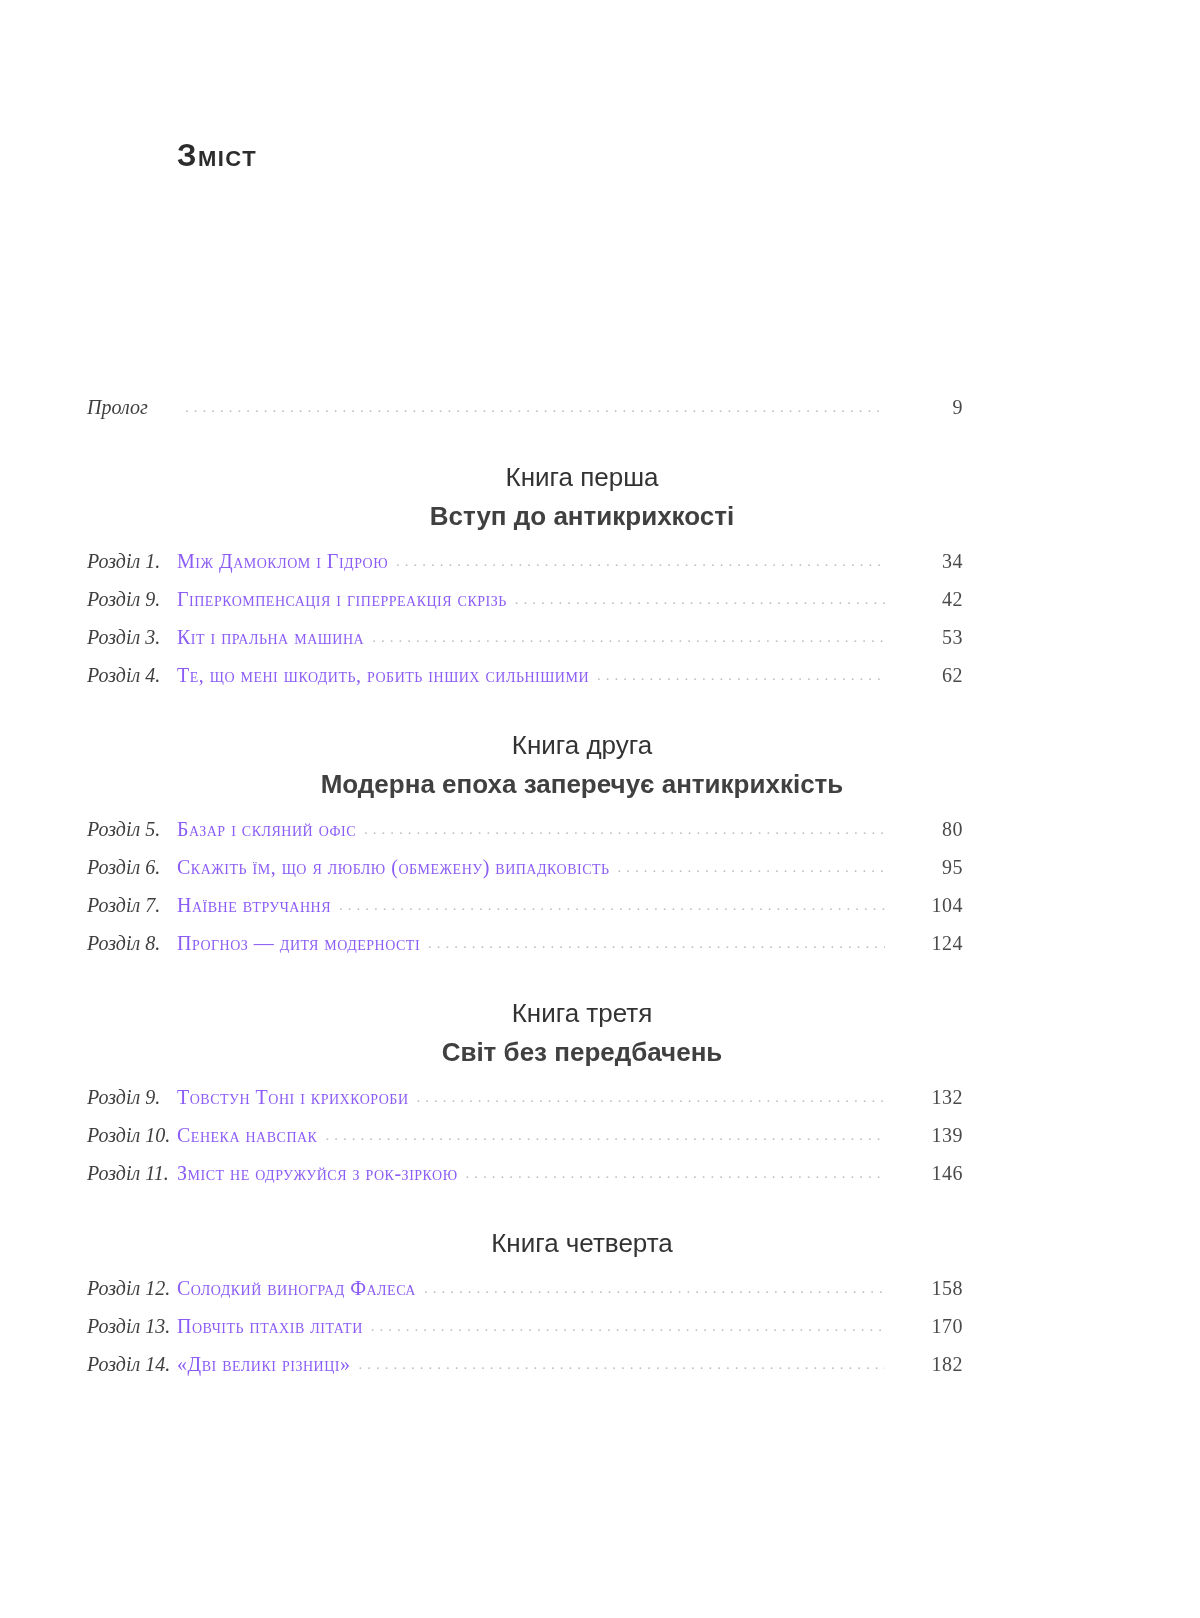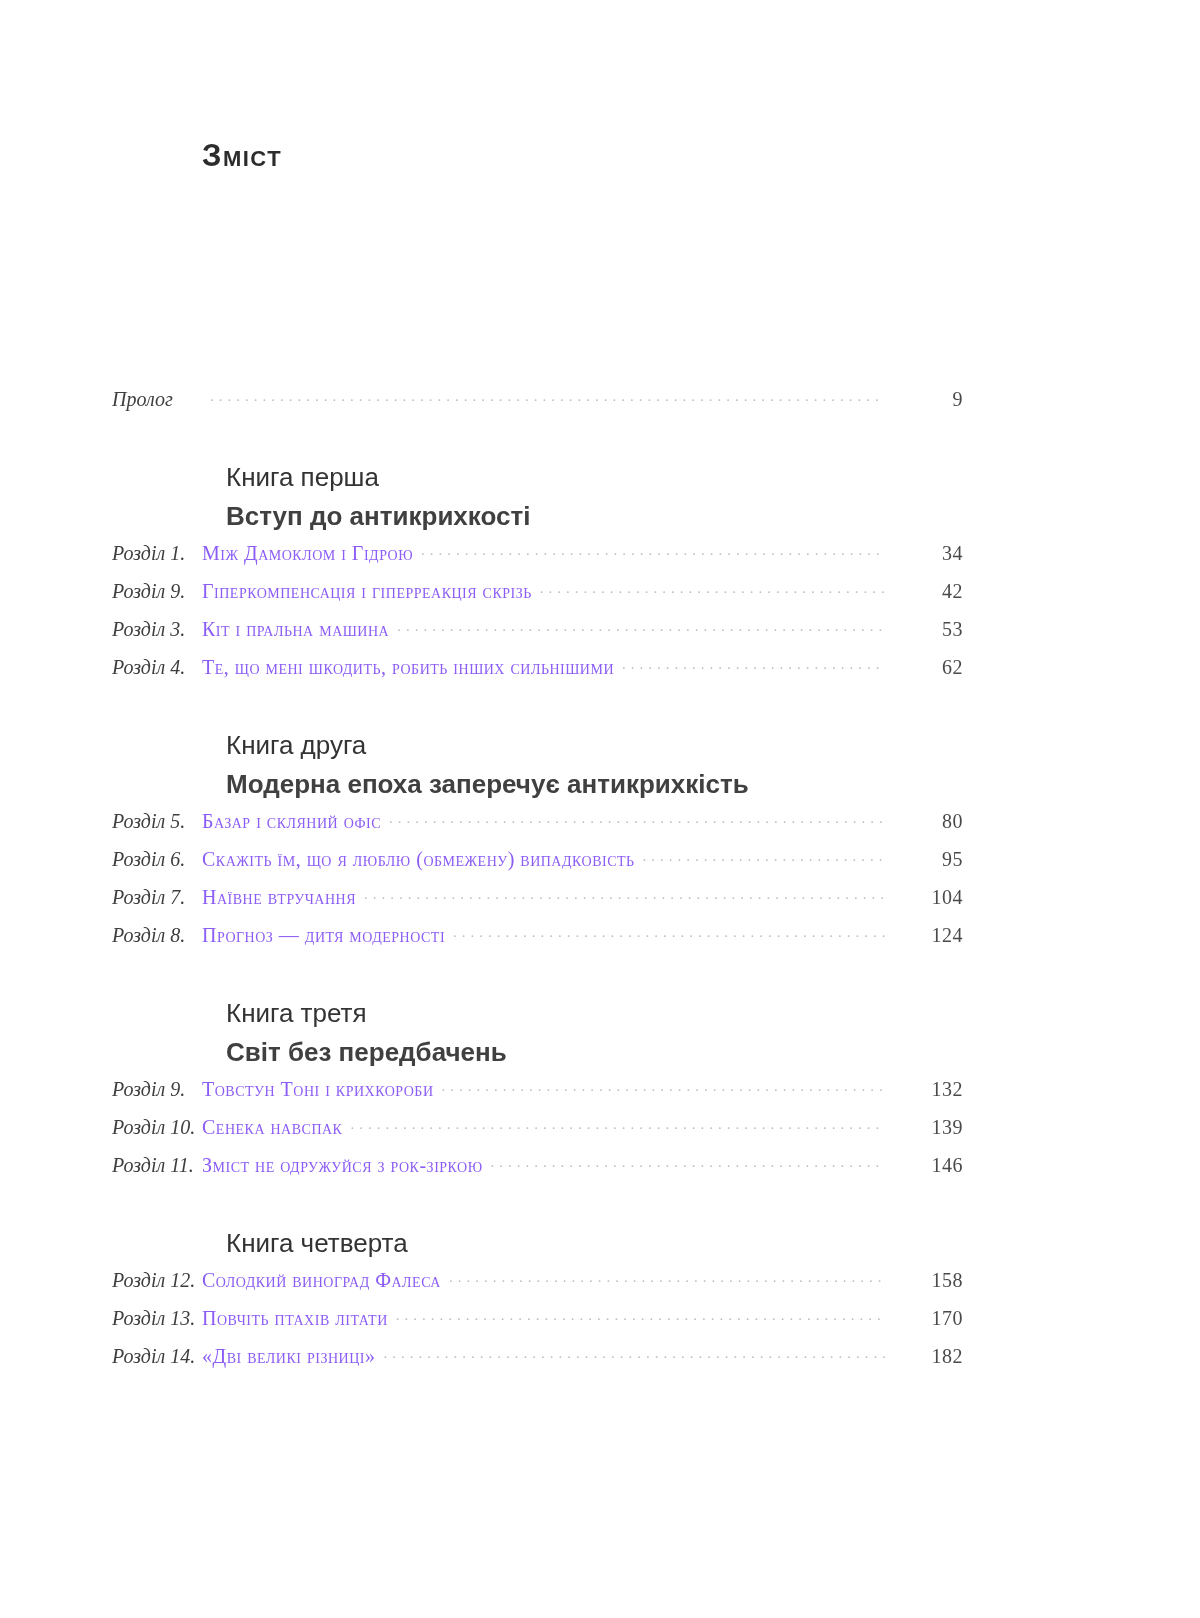--- a/index.html
+++ b/index.html
@@ -6,37 +6,37 @@
   .page {
     position: relative;
     width: 1200px;
     height: 1618px;
     background: #ffffff;
     overflow: hidden;
     font-family: "Liberation Serif", serif;
   }
   .content {
     box-sizing: border-box;
-    padding: 138px 237px 0 112px; 
+    padding: 138px 237px 0 87px; 
   }
   
   .page-title {
     margin: 0 0 0 90px;
     font-family: "Liberation Sans", sans-serif;
     font-weight: 700;
     font-size: 31px;
     line-height: 36px;
     font-variant: small-caps;
     letter-spacing: 1.5px;
     color: #2c2c2c;
   }
   
   .toc-row {
     display: flex;
-    align-items: flex-start;
+    align-items: center;
     height: 38px;
     white-space: nowrap;
   }
   .row-label {
     flex: 0 0 90px;
     width: 90px;
     font-style: italic;
     font-size: 20px;
     color: #3e3e3e;
   }
@@ -61,21 +61,21 @@
     width: 72px;
     text-align: right;
     font-size: 20px;
     letter-spacing: 0.5px;
     color: #4a4a4a;
   }
   
   .prologue-row { margin-top: 214px; }
   
   .book-section { margin-top: 32px; }
-  .book-heading { margin: 0 0 6px 114px; }
+  .book-heading { margin: 0 0 6px 114px; text-align: center; }
   .book-kicker {
     font-family: "Liberation Sans", sans-serif;
     font-weight: 400;
     font-size: 26px;
     line-height: 39px;
     color: #333333;
   }
   .book-title {
     font-family: "Liberation Sans", sans-serif;
     font-weight: 700;

